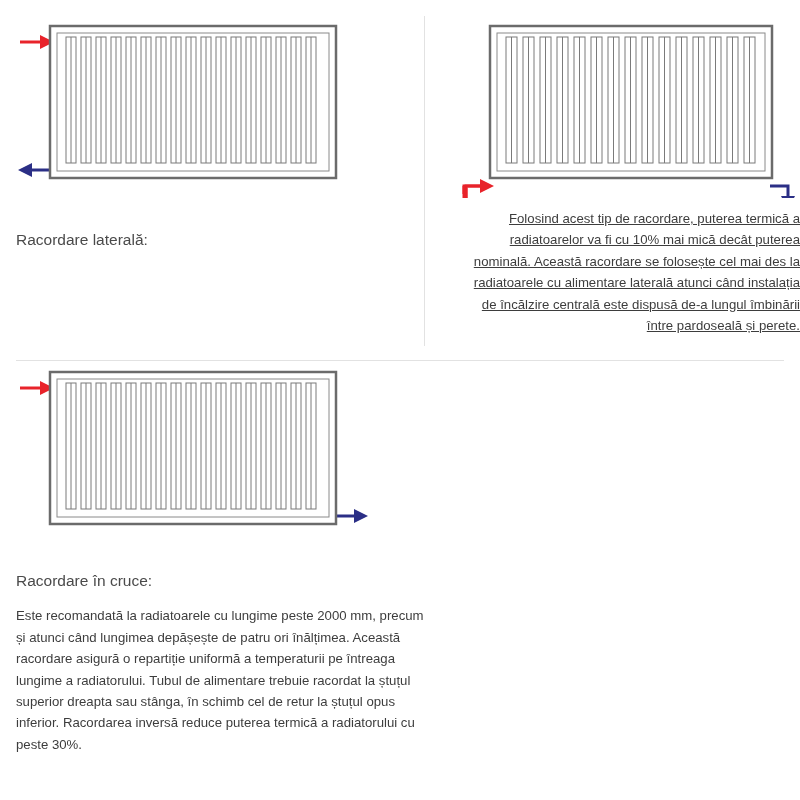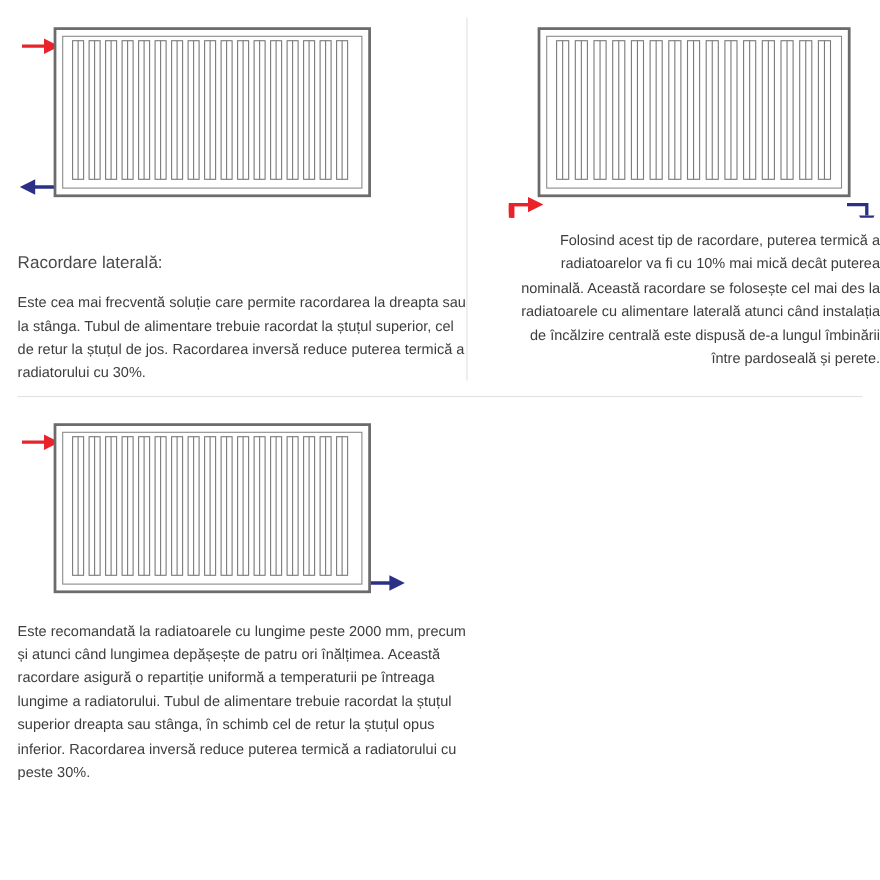--- a/index.html
+++ b/index.html
@@ -52,20 +52,21 @@
     line-height: 1.3;
   }
   .caption-body {
     font-size: 13.2px;
     color: #3d3d3d;
     line-height: 1.62;
     margin: 0;
   }
   .caption-body.rt {
     text-align: right;
+    text-decoration: underline;
   }
   .divider-v {
     position: absolute;
     left: 424px;
     top: 16px;
     width: 1px;
     height: 330px;
     background: #e2e2e2;
   }
   .divider-h {
@@ -142,21 +143,20 @@
                 <rect x="275" y="19" width="10" height="126"></rect>
                   <line x1="280" y1="19" x2="280" y2="145"></line>
                 <rect x="290" y="19" width="10" height="126"></rect>
                   <line x1="295" y1="19" x2="295" y2="145"></line>
               </g>
             </g>
           </g>
         </svg>
       </div>
       <p class="caption-title">Racordare laterală:</p>
-      <p class="caption-body">Este cea mai frecventă soluție care permite racordarea la dreapta sau la stânga. Tubul de alimentare trebuie racordat la ștuțul superior, cel de retur la ștuțul de jos. Racordarea inversă reduce puterea termică a radiatorului cu 30%.</p>
     </div>
 
     <div class="cell right">
       <div class="fig">
         <svg width="338" height="180" viewBox="0 0 338 180">
 
           <g>
             <path d="M4,182 L4,168 L22,168" fill="none" stroke="#e8232a" stroke-width="3"></path>
             <polyline points="4,190 4,170" fill="none" stroke="#e8232a" stroke-width="3"></polyline>
             <path d="M2,176 L2,168 L20,168" fill="none" stroke="#e8232a" stroke-width="3"></path>
@@ -259,19 +259,20 @@
               <rect x="260" y="19" width="10" height="126"></rect>
                 <line x1="265" y1="19" x2="265" y2="145"></line>
               <rect x="275" y="19" width="10" height="126"></rect>
                 <line x1="280" y1="19" x2="280" y2="145"></line>
               <rect x="290" y="19" width="10" height="126"></rect>
                 <line x1="295" y1="19" x2="295" y2="145"></line>
             </g>
           </g>
         </svg>
       </div>
+      <p class="caption-title">Racordare în cruce:</p>
       <p class="caption-body">Este recomandată la radiatoarele cu lungime peste 2000 mm, precum și atunci când lungimea depășește de patru ori înălțimea. Această racordare asigură o repartiție uniformă a temperaturii pe întreaga lungime a radiatorului. Tubul de alimentare trebuie racordat la ștuțul superior dreapta sau stânga, în schimb cel de retur la ștuțul opus inferior. Racordarea inversă reduce puterea termică a radiatorului cu peste 30%.</p>
     </div>
 
     <div class="cell right"></div>
 
   </div>
 </div>
 
 </body></html>

